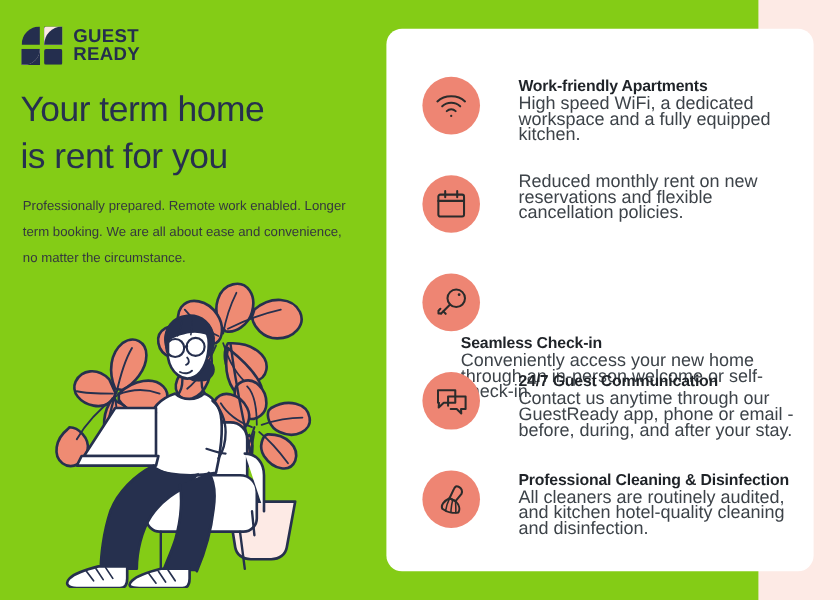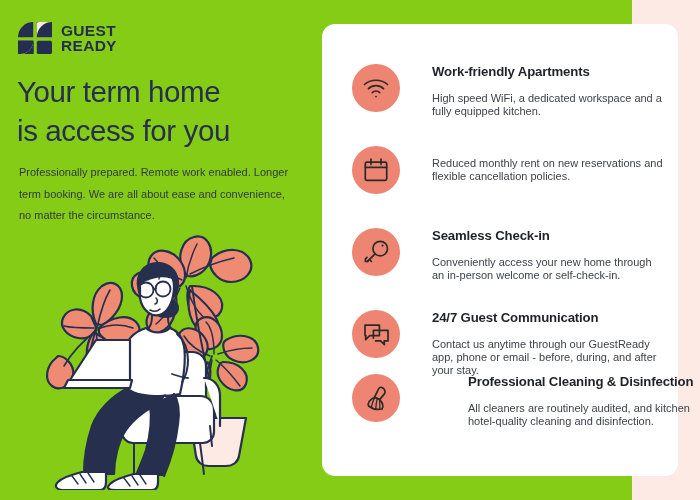--- a/index.html
+++ b/index.html
@@ -101,22 +101,22 @@
   }
   .feature-title {
     font-size: 13.2px;
     font-weight: 700;
     line-height: 17px;
     color: #1f2328;
     letter-spacing: -0.15px;
     white-space: nowrap;
   }
   .feature-desc {
-    margin-top: 12px;
-    font-size: 11px;
+    margin-top: 1px;
+    font-size: 15px;
     font-weight: 400;
     line-height: 12.8px;
     color: #3d4349;
   }
 </style>
 </head>
 <body>
 
 <div id="page">
 
@@ -140,21 +140,21 @@
         <rect x="18.8" y="18.8" width="15.2" height="13.2" rx="1.6" fill="#242e4e"></rect>
       </svg>
       <div id="logo-wordmark">
         <span>Guest</span>
         <span>Ready</span>
       </div>
     </div>
 
     <h1 id="hero-heading">
       <span>Your term home</span>
-      <span>is access for you</span>
+      <span>is rent for you</span>
     </h1>
 
     <p id="hero-subtext">Professionally prepared. Remote work enabled. Longer term booking. We are all about ease and convenience, no matter the circumstance.</p>
 
     <svg id="illustration" viewBox="0 0 276 262">
       <g fill="none" stroke="#26304e" stroke-width="2.2" stroke-linecap="round" stroke-linejoin="round">
 
         <g>
           <path d="M57 88 C47 78 34 80 29 90 C25 99 33 108 44 110 C54 112 62 106 62 99 Z" fill="#ef8b73"></path>
           <path d="M62 96 C56 82 58 66 68 58 C78 51 88 57 88 68 C88 80 78 92 68 97 Z" fill="#ef8b73"></path>
@@ -291,21 +291,21 @@
           <path d="M2.3 10.4 H23.7"></path>
           <path d="M8 2.2 V7.4"></path>
           <path d="M18 2.2 V7.4"></path>
         </svg>
       </div>
       <div class="feature-text">
         <div class="feature-desc">Reduced monthly rent on new reservations and flexible cancellation policies.</div>
       </div>
     </div>
 
-    <div class="feature-row" style="top:202px;">
+    <div class="feature-row" style="top:202px;flex-direction:column;">
       <div class="feature-icon-circle">
         <svg width="27" height="27" viewBox="0 0 27 27" fill="none" stroke="#2b2b2b" stroke-width="1.7" stroke-linecap="round" stroke-linejoin="round">
           <circle cx="17.2" cy="9.6" r="7.3"></circle>
           <circle cx="19.6" cy="6.6" r="1.15" fill="#2b2b2b" stroke="none"></circle>
           <path d="M12.1 14.8 L4.6 22.3"></path>
           <path d="M4.6 22.3 L2.4 22.3 L2.4 19.9 L4.0 18.3"></path>
           <path d="M6.4 20.5 L8.4 22.5"></path>
         </svg>
       </div>
       <div class="feature-text">
@@ -320,21 +320,21 @@
           <path d="M2 3.2 H16.4 V13.6 H6.8 L2.6 17.6 L2.8 13.6 H2 Z"></path>
           <path d="M10.4 16.1 V8.4 H25 V18.9 H21.2 L21.4 22.6 L17.6 18.9 H12.6"></path>
         </svg>
       </div>
       <div class="feature-text">
         <div class="feature-title">24/7 Guest Communication</div>
         <div class="feature-desc">Contact us anytime through our GuestReady app, phone or email - before, during, and after your stay.</div>
       </div>
     </div>
 
-    <div class="feature-row" style="top:348px;gap:36px;">
+    <div class="feature-row" style="top:366px;">
       <div class="feature-icon-circle">
         <svg width="27" height="27" viewBox="0 0 27 27" fill="none" stroke="#2b2b2b" stroke-width="1.7" stroke-linecap="round" stroke-linejoin="round">
           <path d="M19.2 2.6 C21.6 3.6 22.6 6.2 21.6 8.6 L16.6 14.6 L11.6 12.2 L15.2 4.6 C16.2 2.2 17.4 1.8 19.2 2.6 Z"></path>
           <path d="M16.6 14.6 C19.6 17.6 20.6 21.4 19.0 24.0 C14.8 25.0 9.2 23.8 5.6 21.0 C4.2 18.0 7.0 14.4 11.6 12.2 Z"></path>
           <path d="M11.6 12.6 C10.0 15.8 8.8 19.4 8.4 22.6" stroke-width="1.3"></path>
           <path d="M14.2 13.8 C13.4 17.2 12.8 20.8 12.8 23.8" stroke-width="1.3"></path>
           <path d="M16.6 15.0 C16.8 18.2 17.0 21.4 16.8 24.2" stroke-width="1.3"></path>
         </svg>
       </div>
       <div class="feature-text">

